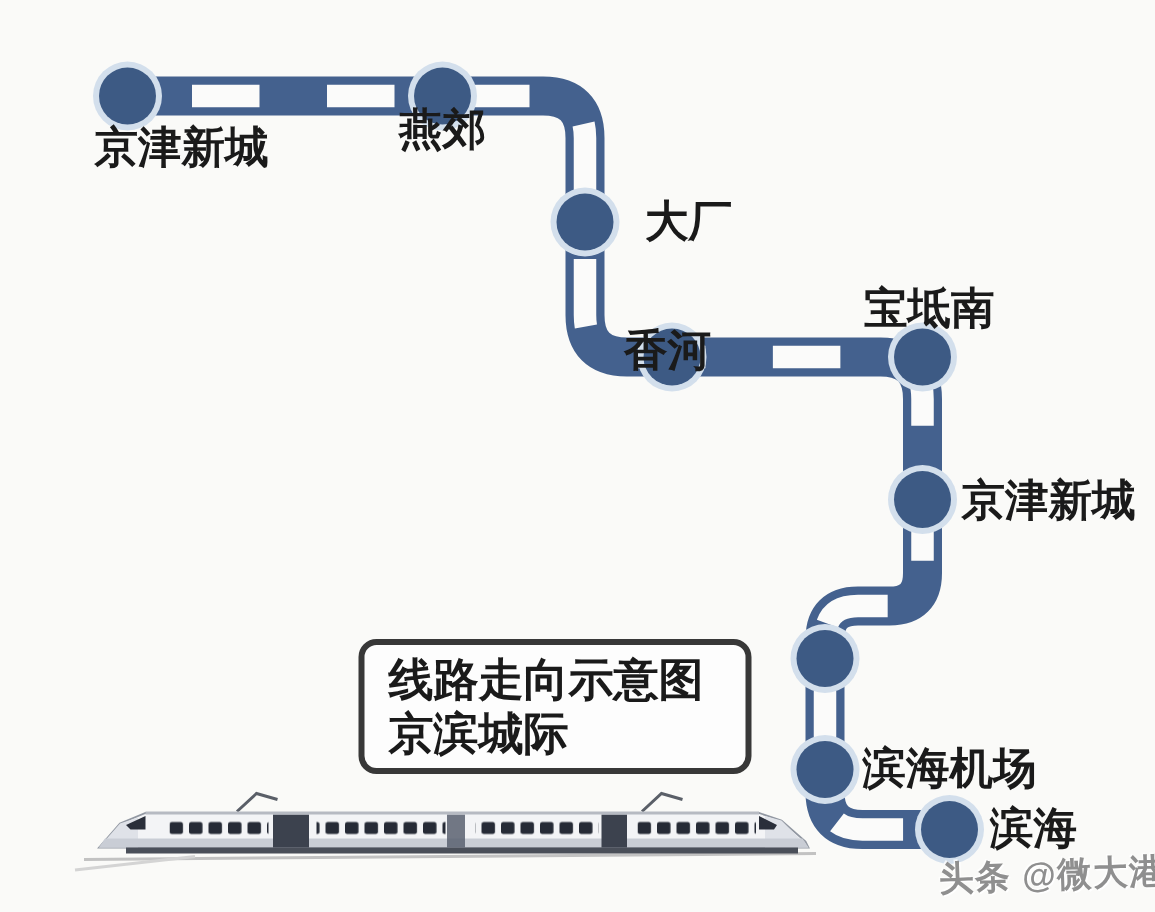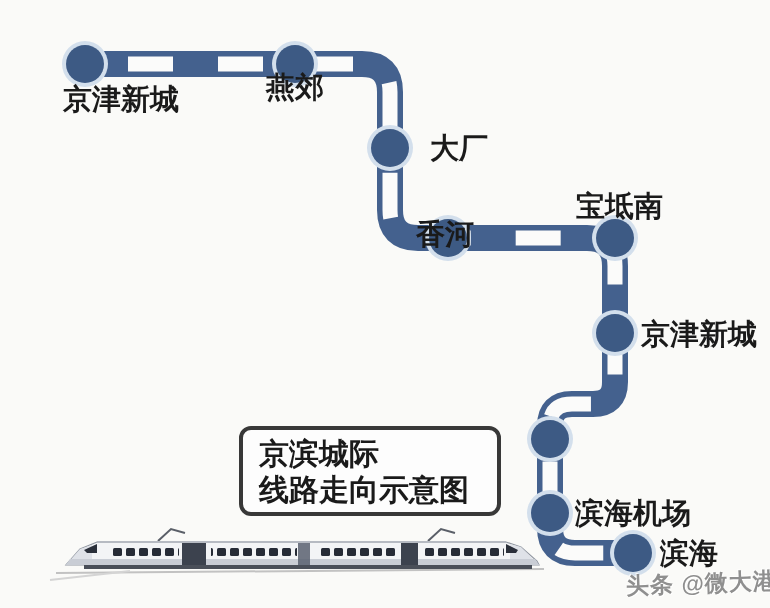--- a/index.html
+++ b/index.html
@@ -94,19 +94,19 @@
       <div class="station-dot" style="left: 596px; top: 314px;"></div>
       <div class="station-label" style="left: 641px; top: 319px; text-align: right;">京津新城</div>
       <div class="station-dot" style="left: 531px; top: 420px;"></div>
       <div class="station-dot" style="left: 531px; top: 494px;"></div>
       <div class="station-label" style="left: 575px; top: 498px;">滨海机场</div>
       <div class="station-dot" style="left: 614px; top: 534px;"></div>
       <div class="station-label" style="left: 660px; top: 538px;">滨海</div>
     </div>
 
   <div class="title-box">
+    <div class="title-line">线路走向示意图</div>
     <div class="title-line">京滨城际</div>
-    <div class="title-line">线路走向示意图</div>
   </div>
 
   <div class="watermark">头条 @微大港</div>
 
 </div>
 
 </body></html>

